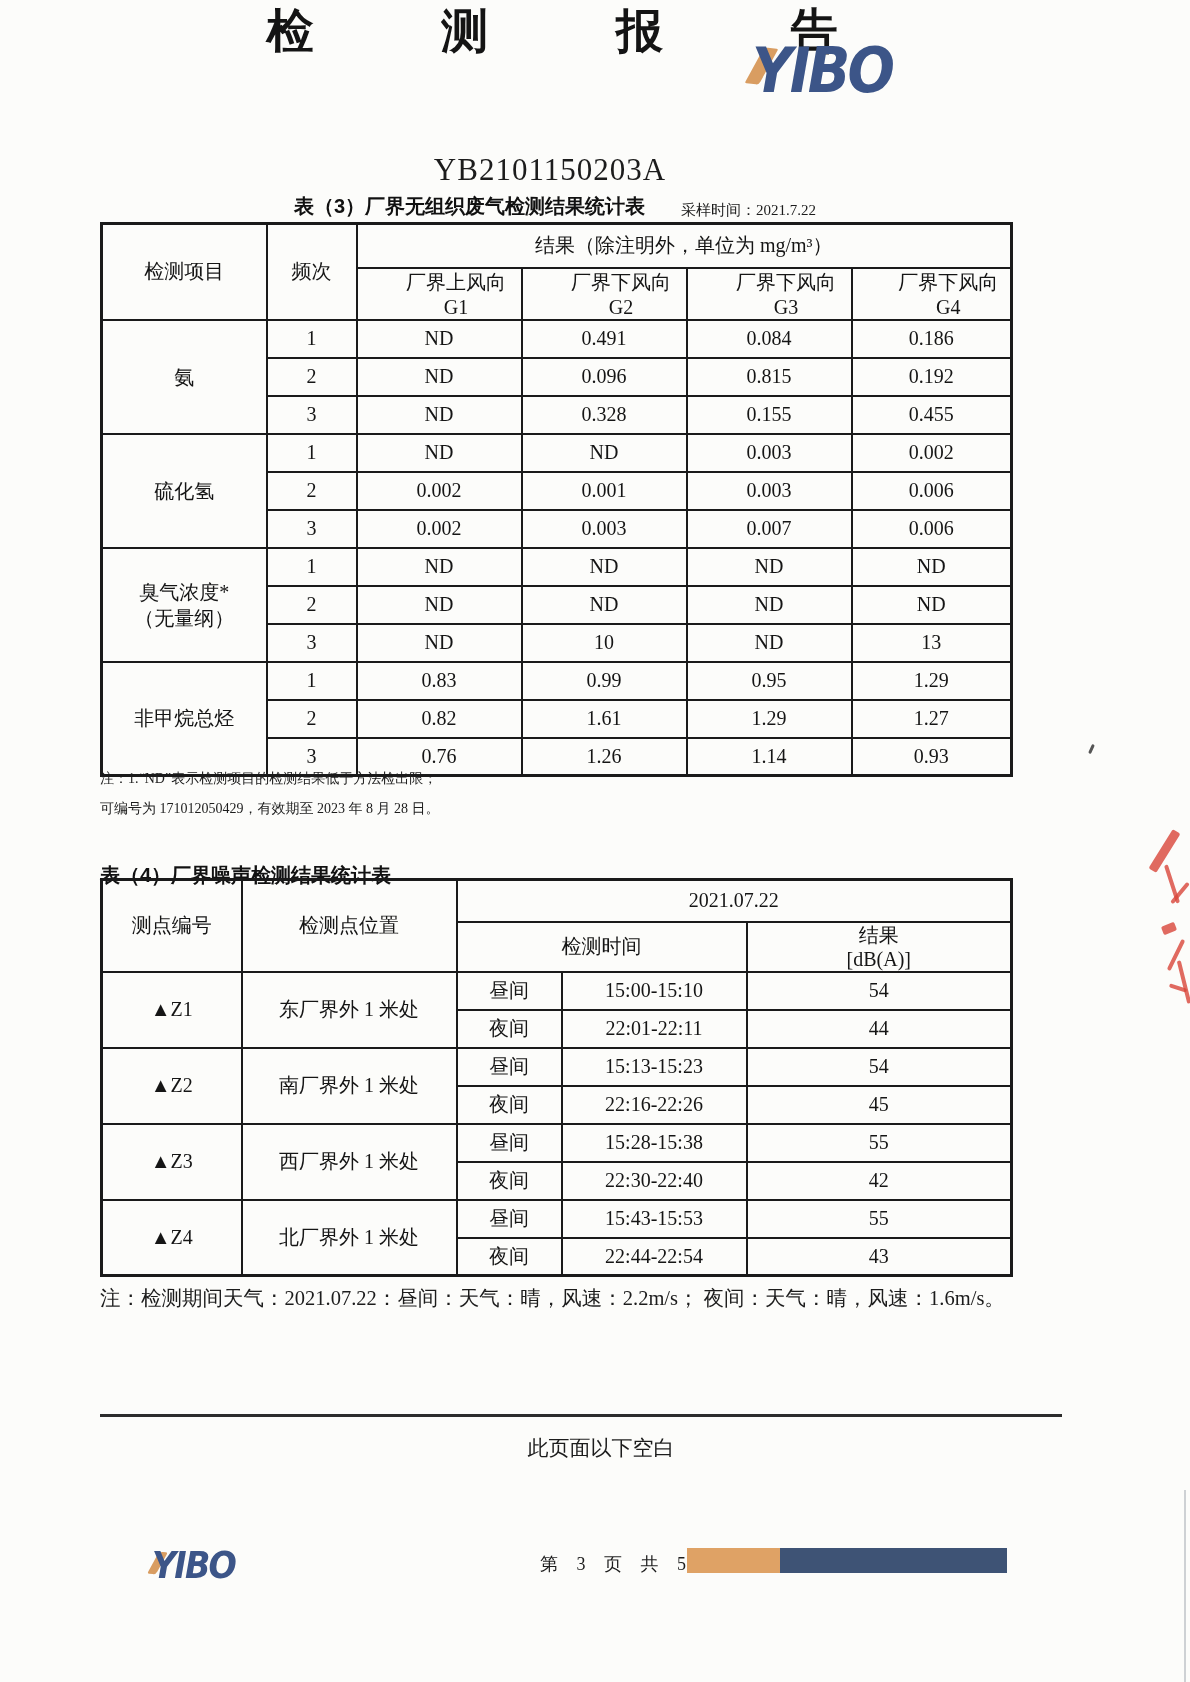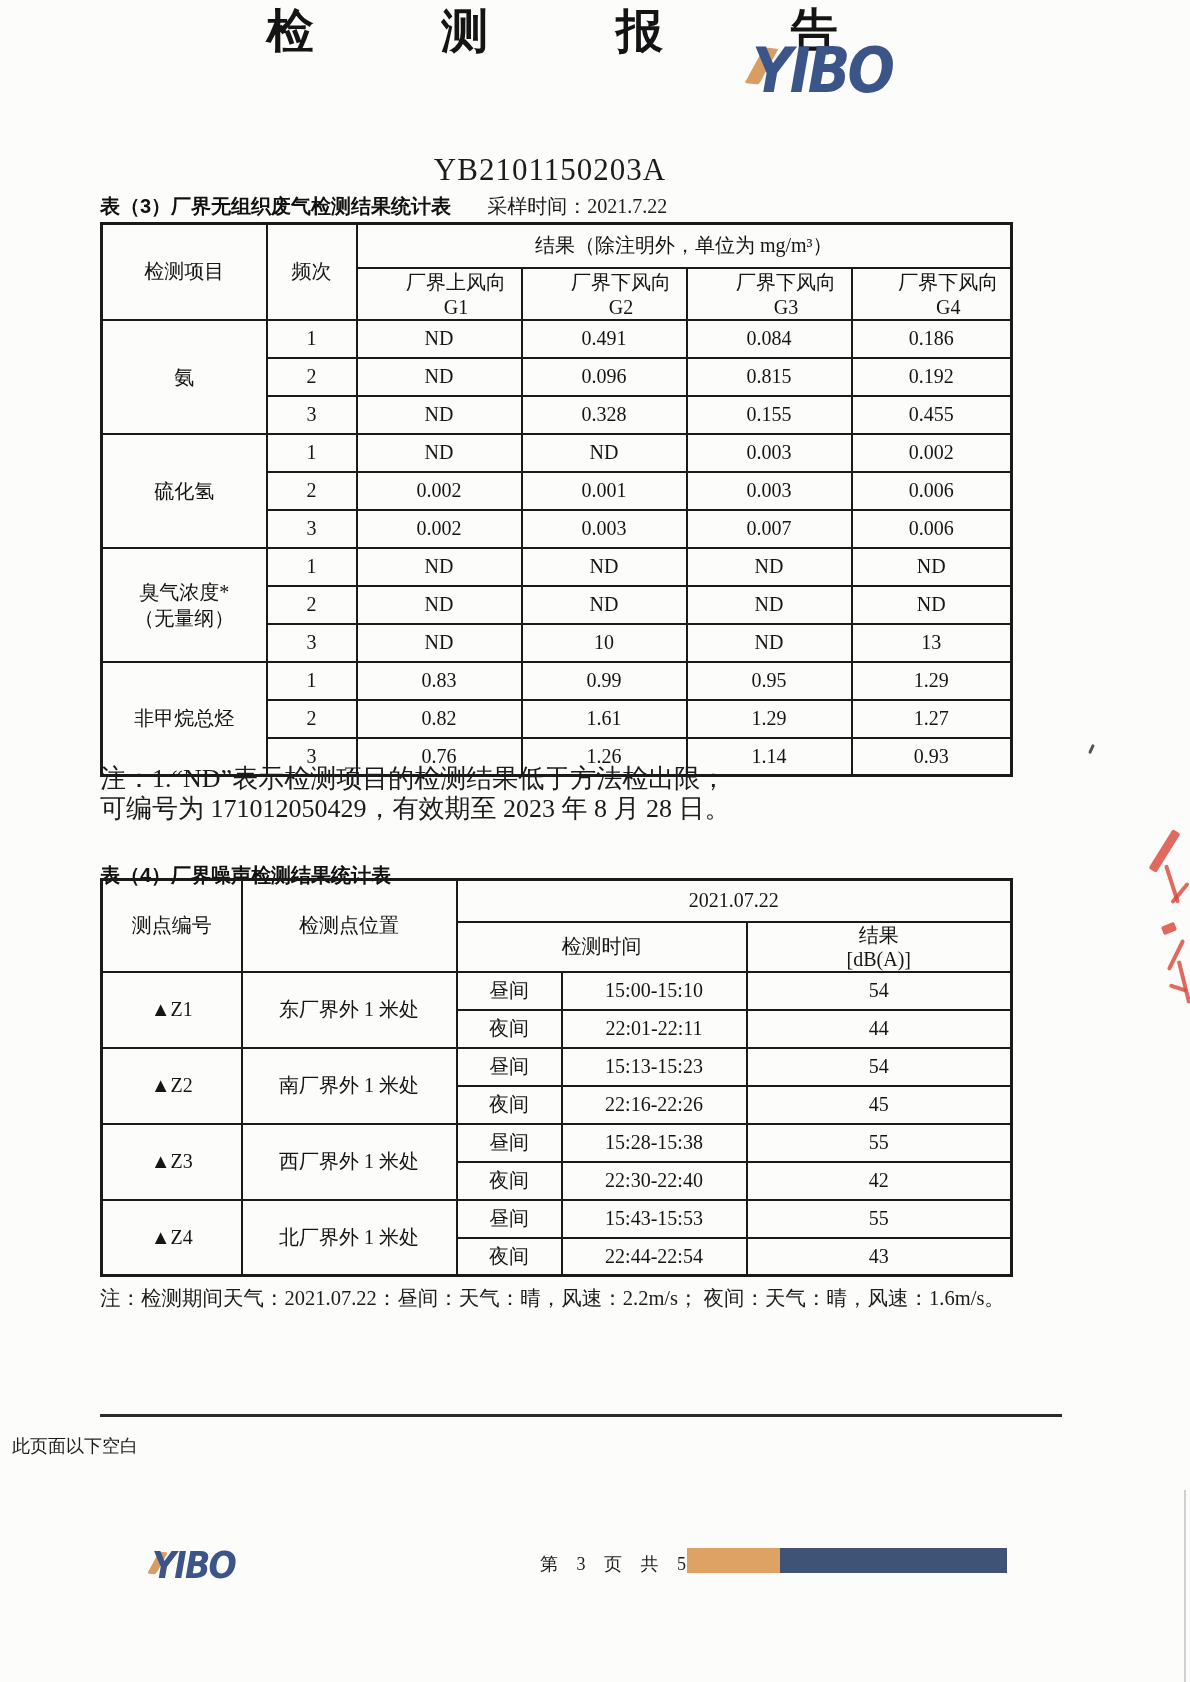--- a/index.html
+++ b/index.html
@@ -37,27 +37,27 @@
     border-radius:4px 2px 3px 2px;
   }
   .report-no {
     position:absolute; left:0; top:152px; width:1100px; text-align:center;
     font-size:31px; letter-spacing:1px; font-family:"Liberation Serif", serif;
   }
 
   
   .t3-caption-row {
     position:absolute; left:100px; top:193px; width:910px;
-    display:flex; justify-content:flex-start; align-items:flex-end;
+    display:flex; justify-content:center; align-items:flex-end;
   }
   .caption {
     font-family:"Liberation Sans", sans-serif;
     font-weight:bold; font-size:20px; color:#111;
   }
-  .sampling { font-size:20px; font-family:"Liberation Serif", serif;margin-left:36px; }
+  .sampling { font-size:15px; font-family:"Liberation Serif", serif;margin-left:36px; }
 
   
   table { border-collapse:collapse; table-layout:fixed; background:transparent; }
   .dtable { position:absolute; left:100px; width:910px; border:3px solid #1a1a1a; }
   .dtable td {
     border:2px solid #1a1a1a; text-align:center; vertical-align:middle;
     font-size:20px; font-family:"Liberation Serif", serif; color:#151515;
     padding:0 2px; overflow:hidden;
   }
   .t3 { top:222px; }
@@ -65,28 +65,28 @@
   .t3 .h2 td { height:36px;padding-left:36px; }
   .t3 .dr td { height:38px; }
   .t4 { top:878px; }
   .t4 .h1 td { height:42px; }
   .t4 .h2 td { height:50px; }
   .t4 .dr td { height:38px; }
   .item-cell div { line-height:26px; }
   .result-head div { line-height:24px; }
 
   
-  .notes3 { position:absolute; left:100px; top:764px; width:930px; font-size:26px; line-height:30px; }
+  .notes3 { position:absolute; left:100px; top:764px; width:930px; font-size:14px; line-height:30px; }
   .notes3 .indent { padding-left:40px; }
   .t4-caption { position:absolute; left:100px; top:850px;margin-top:12px; }
   .note4 { position:absolute; left:100px; top:1284px; width:980px; font-size:20.5px; }
 
   
   .end-rule { position:absolute; left:100px; top:1414px; width:962px; height:3px; background:#2c2c2c; }
-  .blank-note { position:absolute; left:12px; top:1434px; width:1178px; font-size:18px; }
+  .blank-note { position:absolute; left:12px; top:1434px; width:1178px; text-align:center; font-size:21px; }
 
   
   .footer-logo { position:absolute; left:152px; top:1546px; width:130px; height:40px; }
   .footer-logo .logo-text { font-size:37px; line-height:40px; letter-spacing:-2px; }
   .footer-logo .logo-accent { left:1px; top:6px; width:9px; height:22px; }
   .footer-company { position:absolute; left:287px; top:1549px; width:240px; }
   .company-cn {
     font-family:"Liberation Sans", sans-serif; font-weight:bold;
     font-size:19px; line-height:22px; color:#3a64a8; letter-spacing:0.5px;
   }

